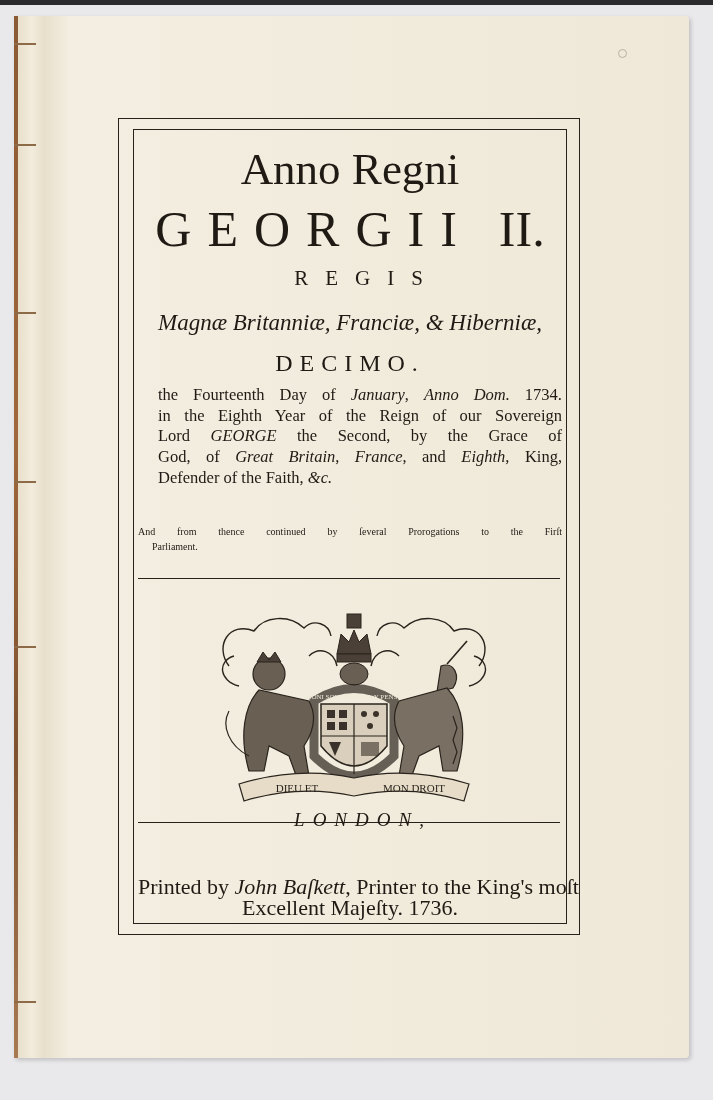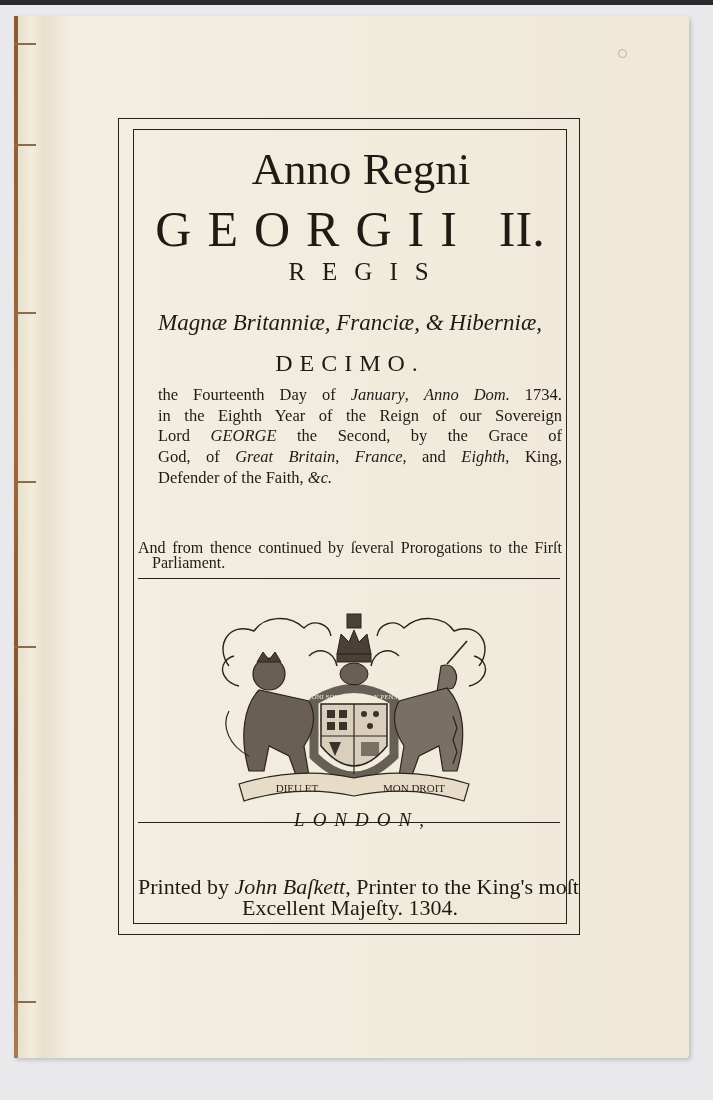--- a/index.html
+++ b/index.html
@@ -23,32 +23,32 @@
   .stitch { position: absolute; left: 0; width: 22px; height: 2px; background: #8d6a48; }
   .pencil-mark {
     position: absolute; left: 604px; top: 33px; width: 7px; height: 7px;
     border: 1px solid #b8b0a4; border-radius: 50%;
   }
   .frame-outer { position: absolute; left: 104px; top: 102px; width: 460px; height: 815px; border: 1.6px solid #26211b; }
   .frame-inner { position: absolute; left: 119px; top: 113px; width: 432px; height: 793px; border: 1.6px solid #26211b; }
   .rule { position: absolute; left: 124px; width: 422px; height: 0; border-top: 1.6px solid #26211b; }
 
   .center { position: absolute; left: 119px; width: 434px; text-align: center; white-space: nowrap; }
-  .t-anno { top: 128px; font-size: 45px; line-height: 50px; margin-left: 11px; }
+  .t-anno { top: 128px; font-size: 45px; line-height: 50px; }
   .t-georgii { top: 185px; font-size: 50px; line-height: 56px; letter-spacing: 16px; }
   .t-georgii .ii { letter-spacing: 0; margin-left: 26px; }
-  .t-regis { top: 242px; font-size: 25px; line-height: 28px; letter-spacing: 17px; padding-left: 17px; }
+  .t-regis { top: 248px; font-size: 21px; line-height: 28px; letter-spacing: 17px; padding-left: 17px; }
   .t-magna { top: 292px; font-size: 23px; line-height: 30px; font-style: italic; }
   .t-decimo { top: 332px; font-size: 24px; line-height: 30px; letter-spacing: 7px; }
 
   .para { position: absolute; left: 124px; width: 424px; }
   .para .ln { display: block; white-space: nowrap; text-align: justify; text-align-last: justify; }
   .para1 { top: 369px; font-size: 16.5px; line-height: 20.7px; }
   .para1 .ind { padding-left: 20px; }
-  .para2 { top: 524px; font-size: 16px; line-height: 15.4px; }
+  .para2 { top: 508px; font-size: 10px; line-height: 15.4px; }
   .para2 .ind { padding-left: 14px; }
   .para .last { text-align: left; text-align-last: left; }
   i { font-style: italic; }
 
   .arms { position: absolute; left: 195px; top: 590px; width: 290px; height: 200px; }
 
   .t-london { top: 792px; font-size: 19px; line-height: 24px; font-style: italic; letter-spacing: 8px; padding-left: 13px; }
   .imprint { position: absolute; left: 124px; top: 860px; width: 424px; font-size: 22px; line-height: 21px; }
   .imprint .ln { display: block; white-space: nowrap; text-align: justify; text-align-last: justify; }
   .imprint .c { text-align: center; text-align-last: center; }
@@ -143,15 +143,15 @@
     <path d="M30 178 Q90 160 145 172 Q200 160 260 178 L255 195 Q200 178 145 190 Q90 178 35 195 Z" fill="#e6dcc8" stroke="#2a241d" stroke-width="1.2"></path>
     <text x="88" y="186" font-size="11" text-anchor="middle" fill="#2a241d" font-family="Liberation Serif, serif">DIEU ET</text>
     <text x="205" y="186" font-size="11" text-anchor="middle" fill="#2a241d" font-family="Liberation Serif, serif">MON DROIT</text>
   </svg>
 
   <div class="rule" style="top:806px"></div>
 
   <div class="center t-london">LONDON,</div>
   <div class="imprint">
       <span class="ln">Printed by <i>John Baſkett</i>, Printer to the King's moſt</span>
-      <span class="ln c">Excellent Majeſty. 1304.</span>
+      <span class="ln c">Excellent Majeſty. 1736.</span>
     </div>
 </div>
 
 </body></html>

